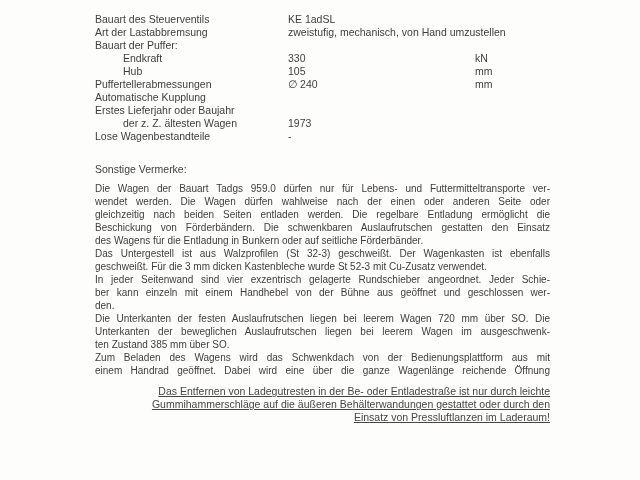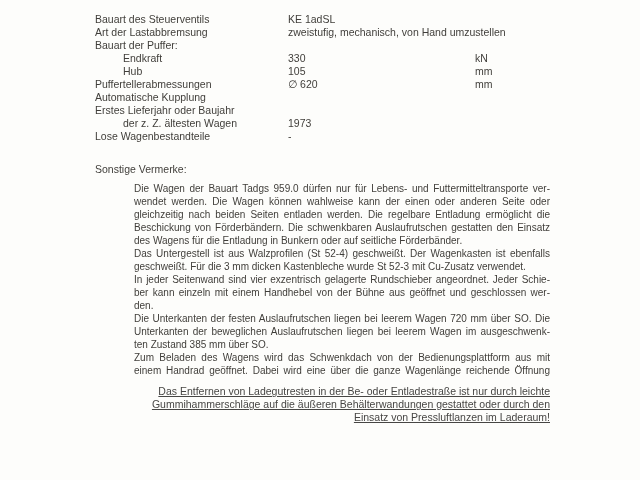--- a/index.html
+++ b/index.html
@@ -41,21 +41,20 @@
   .remarks-body {
     margin-top: 6px;
     font-size: 10px;
     line-height: 13px;
     width: 455px;
   }
   .body-line {
     height: 13px;
     text-align: left;
     white-space: nowrap;
-    margin-left: 39px;
   }
   .body-line.just {
     white-space: normal;
     text-align: justify;
     text-align-last: justify;
   }
   
   .warning-block {
     margin-top: 8px;
     width: 455px;
@@ -97,21 +96,21 @@
         <span class="spec-value">330</span>
         <span class="spec-unit">kN</span>
       </div>
       <div class="spec-row">
         <span class="spec-label indent">Hub</span>
         <span class="spec-value">105</span>
         <span class="spec-unit">mm</span>
       </div>
       <div class="spec-row">
         <span class="spec-label">Puffertellerabmessungen</span>
-        <span class="spec-value">∅ 620</span>
+        <span class="spec-value">∅ 240</span>
         <span class="spec-unit">mm</span>
       </div>
       <div class="spec-row">
         <span class="spec-label">Automatische Kupplung</span>
         <span class="spec-unit"></span>
       </div>
       <div class="spec-row">
         <span class="spec-label">Erstes Lieferjahr oder Baujahr</span>
         <span class="spec-value"></span>
         <span class="spec-unit"></span>
@@ -126,25 +125,25 @@
         <span class="spec-value">-</span>
         <span class="spec-unit"></span>
       </div>
     </div>
 
   <div class="remarks-heading">Sonstige Vermerke:</div>
 
   <div class="remarks-body">
 
   <div class="body-line just">Die Wagen der Bauart Tadgs 959.0 dürfen nur für Lebens- und Futtermitteltransporte ver-</div>
-      <div class="body-line just">wendet werden. Die Wagen können wahlweise kann der einen oder anderen Seite oder</div>
+      <div class="body-line just">wendet werden. Die Wagen dürfen wahlweise nach der einen oder anderen Seite oder</div>
       <div class="body-line just">gleichzeitig nach beiden Seiten entladen werden. Die regelbare Entladung ermöglicht die</div>
       <div class="body-line just">Beschickung von Förderbändern. Die schwenkbaren Auslaufrutschen gestatten den Einsatz</div>
       <div class="body-line">des Wagens für die Entladung in Bunkern oder auf seitliche Förderbänder.</div>
-      <div class="body-line just">Das Untergestell ist aus Walzprofilen (St 52-4) geschweißt. Der Wagenkasten ist ebenfalls</div>
+      <div class="body-line just">Das Untergestell ist aus Walzprofilen (St 32-3) geschweißt. Der Wagenkasten ist ebenfalls</div>
       <div class="body-line">geschweißt. Für die 3 mm dicken Kastenbleche wurde St 52-3 mit Cu-Zusatz verwendet.</div>
       <div class="body-line just">In jeder Seitenwand sind vier exzentrisch gelagerte Rundschieber angeordnet. Jeder Schie-</div>
       <div class="body-line just">ber kann einzeln mit einem Handhebel von der Bühne aus geöffnet und geschlossen wer-</div>
       <div class="body-line">den.</div>
       <div class="body-line just">Die Unterkanten der festen Auslaufrutschen liegen bei leerem Wagen 720 mm über SO. Die</div>
       <div class="body-line just">Unterkanten der beweglichen Auslaufrutschen liegen bei leerem Wagen im ausgeschwenk-</div>
       <div class="body-line">ten Zustand 385 mm über SO.</div>
       <div class="body-line just">Zum Beladen des Wagens wird das Schwenkdach von der Bedienungsplattform aus mit</div>
       <div class="body-line just">einem Handrad geöffnet. Dabei wird eine über die ganze Wagenlänge reichende Öffnung</div>
     </div>

